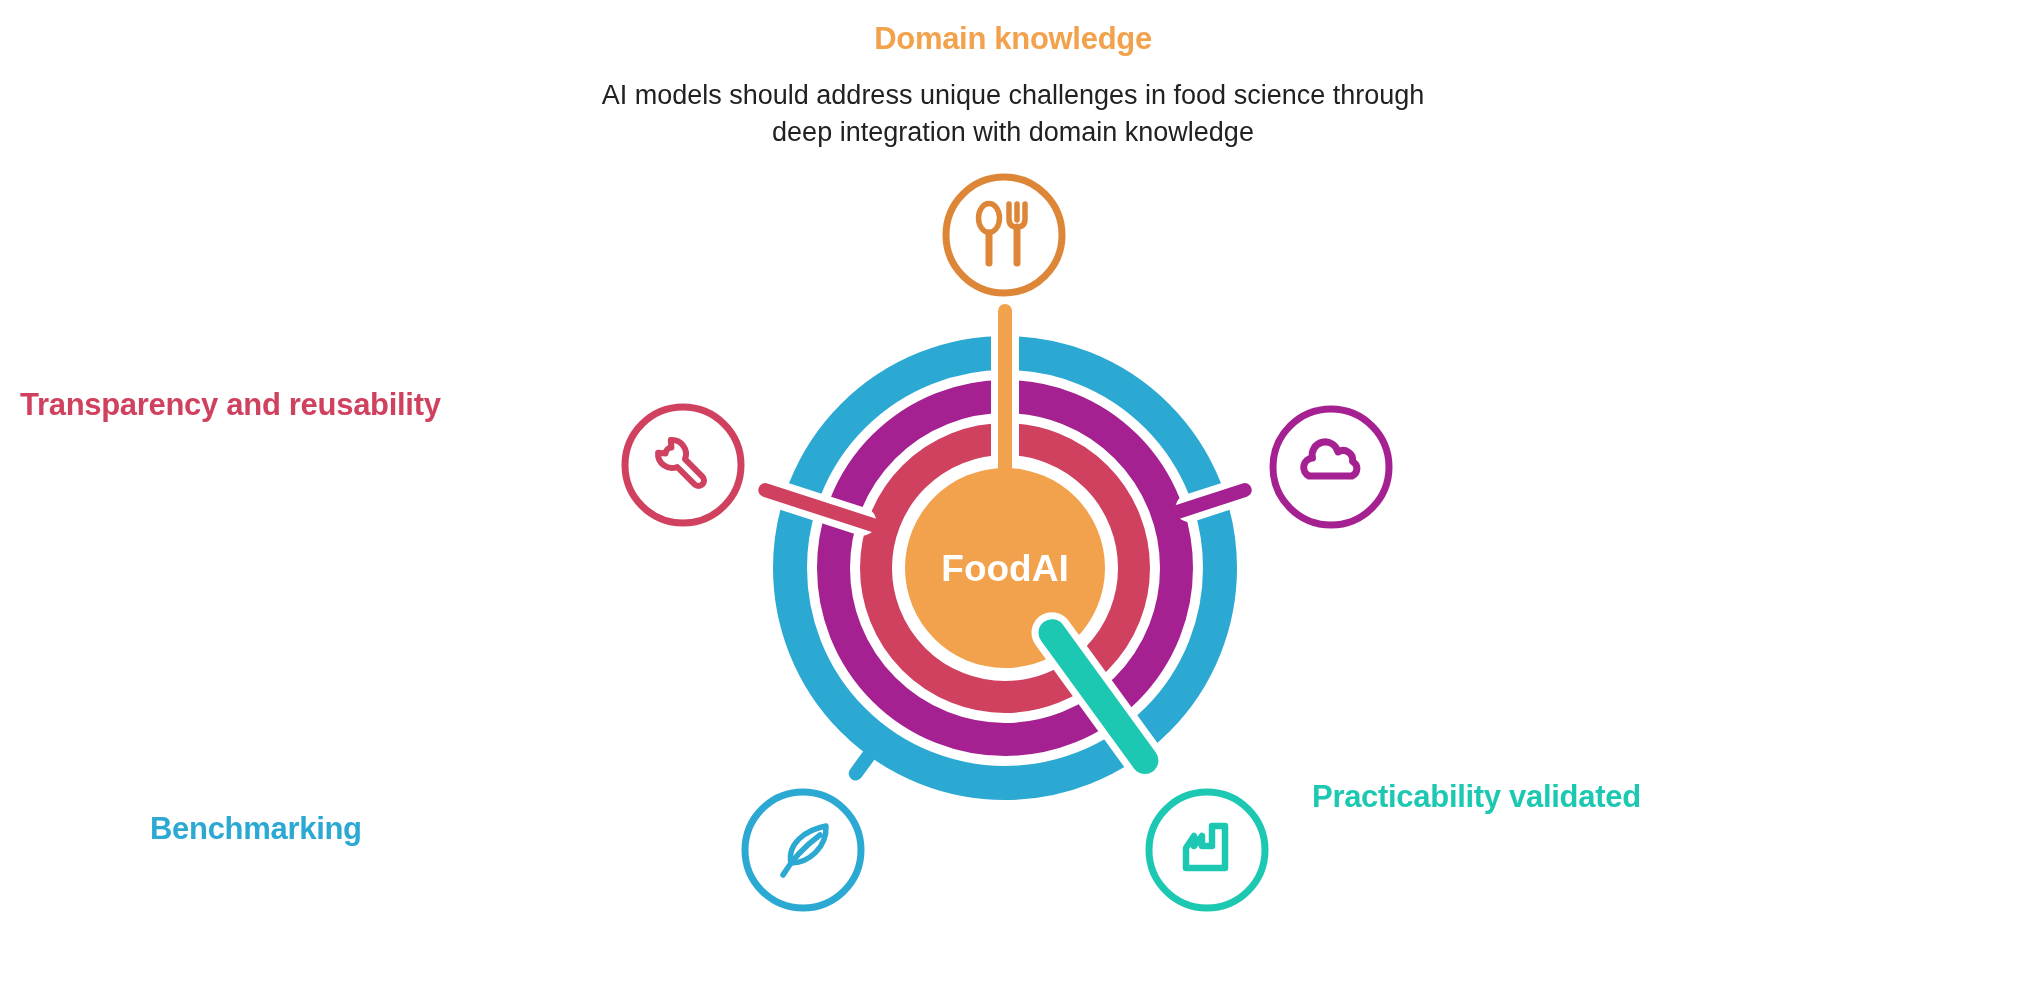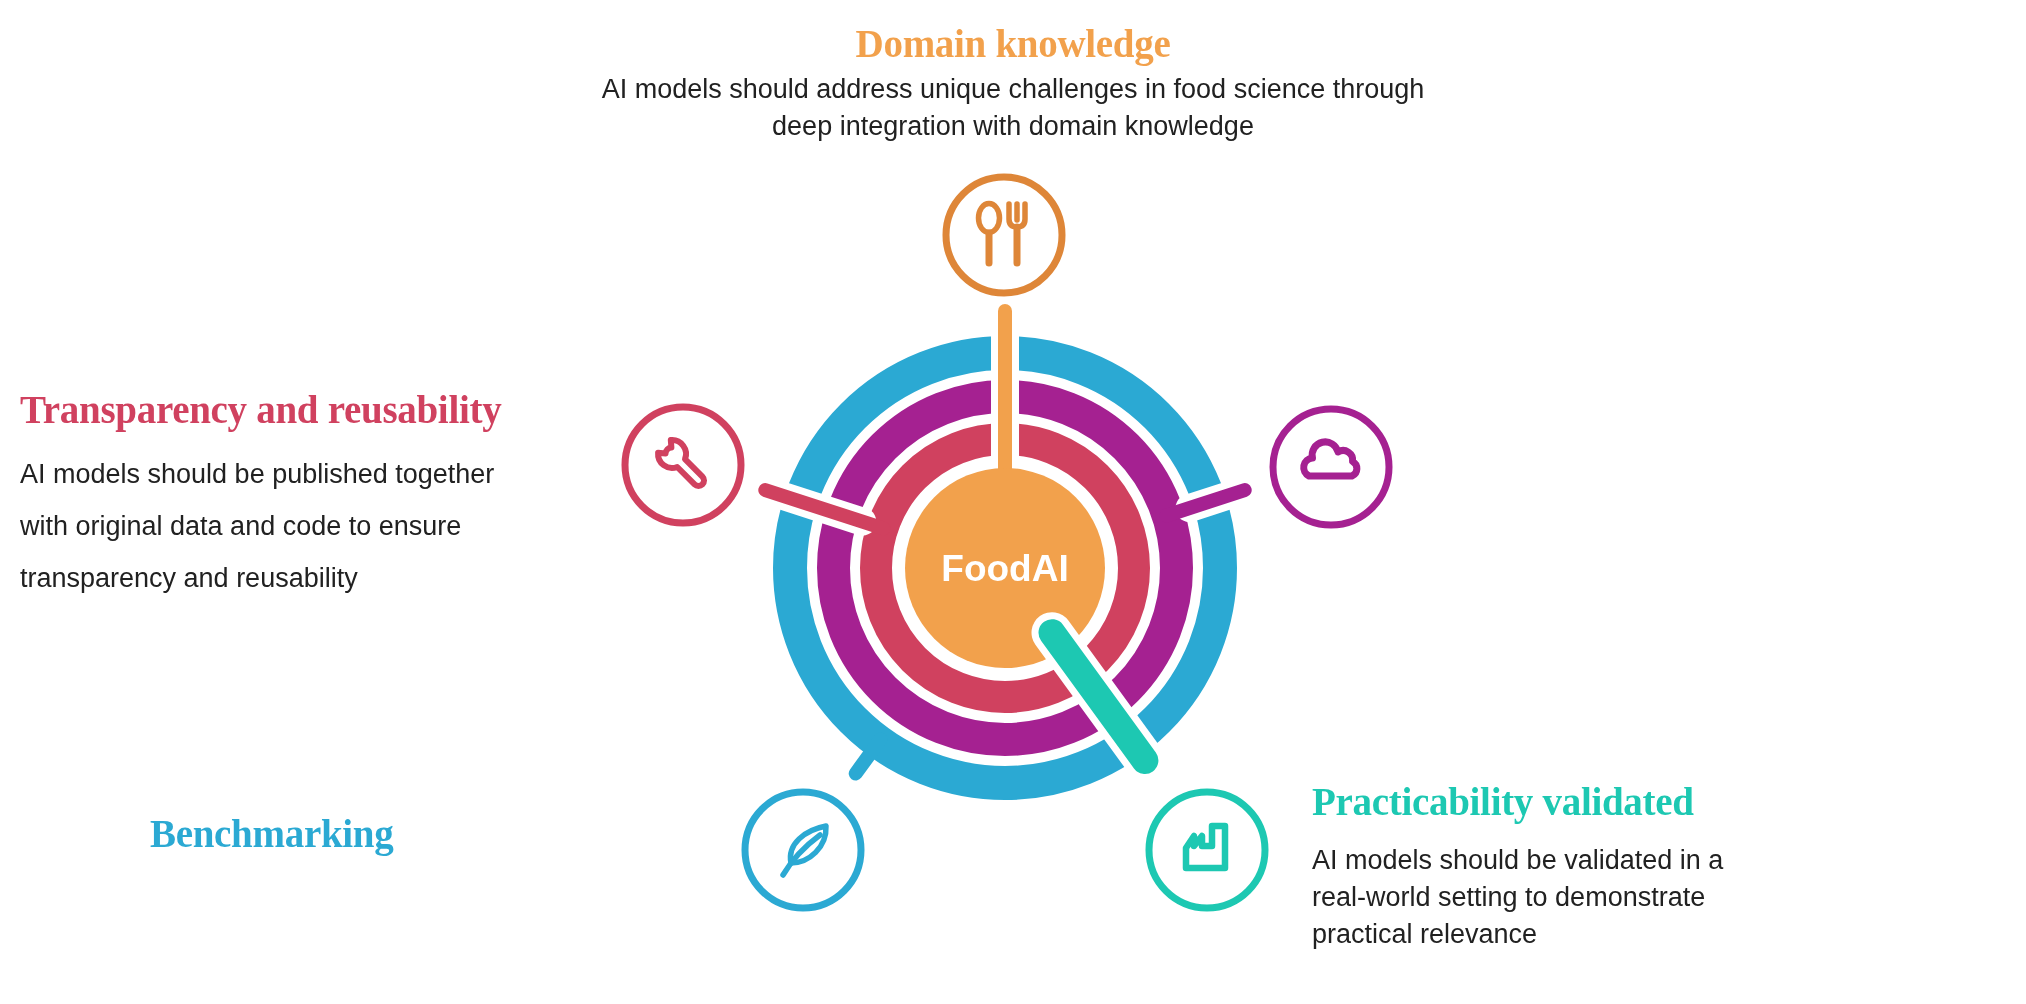--- a/index.html
+++ b/index.html
@@ -5,21 +5,21 @@
   :root{
     --c-orange:#F2A14C; --c-orange_icon:#DE8638; --c-crimson:#D0415F;
     --c-magenta:#A52191; --c-cyan:#2BA9D3; --c-teal:#1DC8B2; --c-ink:#212121;
   }
   *{margin:0;padding:0;box-sizing:border-box;}
   html,body{background:#fff;}
   body{font-family:"Liberation Sans", sans-serif;}
   .canvas{position:relative;width:2026px;height:1004px;background:#fff;overflow:hidden;}
   .svg-layer{position:absolute;left:0;top:0;width:2026px;height:1004px;}
   .block{position:absolute;}
-  .h{font-size:39px;font-weight:bold;letter-spacing:-0.3px;line-height:1.12;font-family:Liberation Serif, serif;}
+  .h{font-size:31px;font-weight:bold;letter-spacing:-0.3px;line-height:1.12;}
   .d{font-size:27px;color:var(--c-ink);white-space:pre-line;}
   .d.side{line-height:52px;}
   .d.tight{line-height:37px;}
   .t-center{text-align:center;}
   .t-right{text-align:left;}
   .t-left{text-align:left;}
   .c-orange{color:var(--c-orange);} .c-crimson{color:var(--c-crimson);}
   .c-magenta{color:var(--c-magenta);} .c-cyan{color:var(--c-cyan);} .c-teal{color:var(--c-teal);}
   .center-label{font-family:"Liberation Sans",sans-serif;font-weight:bold;}
 </style>
@@ -89,38 +89,32 @@
     </g>
 
     <g transform="translate(1207,850)">
       <circle r="58" fill="#ffffff" stroke-width="7" style="stroke:var(--c-teal)"></circle>
       <path d="M -21,18 L -21,-2 L -13,-14 L -13,-4 L -5,-14 L -5,-4 L 5,-4 L 5,-24 L 18,-24 L 18,18 Z" fill="none" stroke-width="6.5" stroke-linejoin="round" stroke-linecap="round" style="stroke:var(--c-teal)"></path>
     </g>
   </svg>
 
   <div class="block t-center" style="left:0;top:22px;width:2026px;">
     <div class="h c-orange">Domain knowledge</div>
-    <div class="d tight" style="margin-top:5px;">AI models should address unique challenges in food science through
+    <div class="d tight" style="margin-top:20px;">AI models should address unique challenges in food science through
 deep integration with domain knowledge</div>
   </div>
 
   <div class="block t-right" style="left:20px;top:388px;width:560px;">
     <div class="h c-crimson">Transparency and reusability</div>
-    <div class="d side" style="margin-top:16px;">AI models should be published together
-with original data and code to ensure
-transparency and reusability</div>
   </div>
 
   <div class="block t-left" style="left:1436px;top:388px;width:570px;">
   </div>
 
   <div class="block t-right" style="left:150px;top:764px;width:552px;margin-top:48px;">
     <div class="h c-cyan">Benchmarking</div>
   </div>
 
   <div class="block t-left" style="left:1312px;top:780px;width:580px;">
     <div class="h c-teal">Practicability validated</div>
-    <div class="d tight" style="margin-top:18px;">AI models should be validated in a
-real-world setting to demonstrate
-practical relevance</div>
   </div>
 
 </div>
 
 </body></html>

